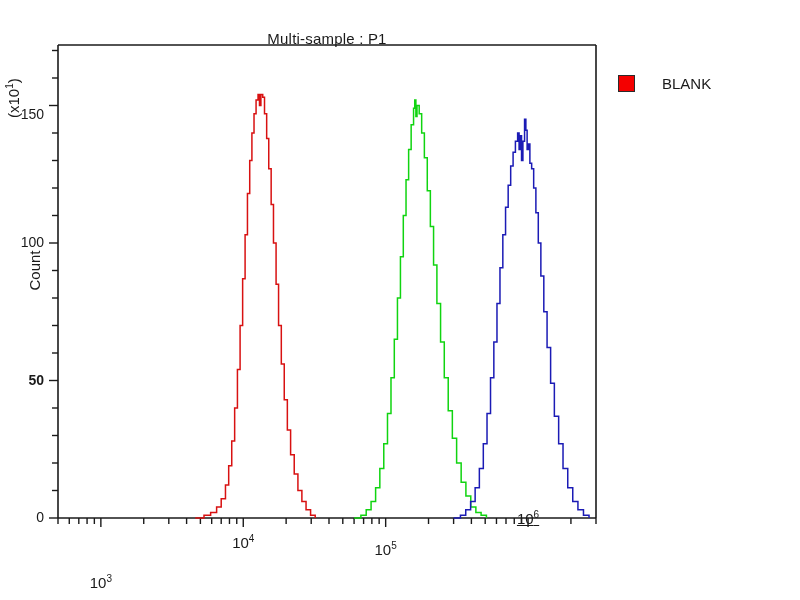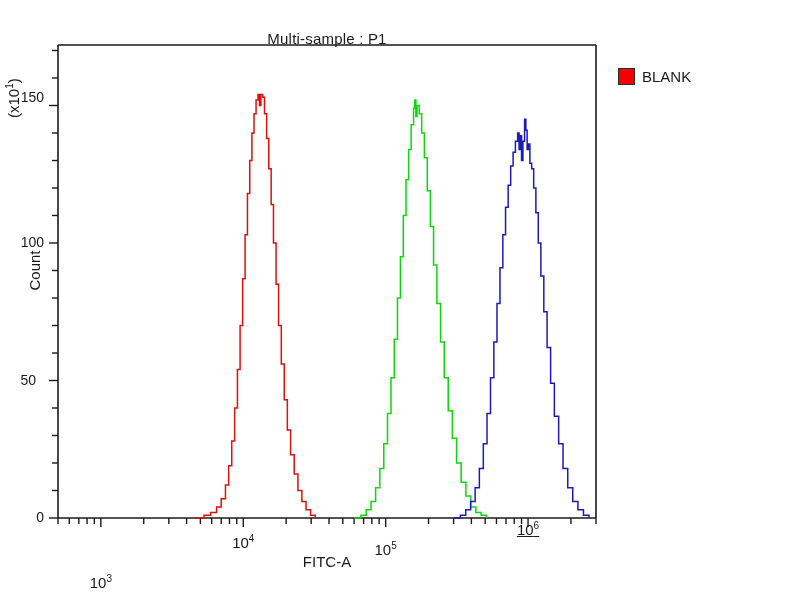--- a/index.html
+++ b/index.html
@@ -77,22 +77,23 @@
     width: 50px;
   }
   .tick-label-x sup { font-size: 10px; }
   .legend {
     position: absolute;
     left: 618px;
     top: 68px;
   }
   .legend-row {
     display: flex;
-    align-items: flex-start;
+    align-items: flex-end;
     height: 24px;
+    gap: 20px;
   }
   .legend-swatch {
     width: 17px;
     height: 17px;
     border: 1px solid #2b2b2b;
     box-sizing: border-box;
     margin-right: 7px;
     flex: none;
   }
   .legend-label {
@@ -105,21 +106,20 @@
 <body>
 
 <div id="figure">
 
   <div class="chart-title">Multi-sample : P1</div>
 
   <div class="y-unit"><span>(x10</span><sup>1</sup>)</div>
 
   <div class="y-axis-title">Count</div>
 
-  <div class="x-axis-title">FITC-A</div>
 
   <svg id="plot-svg" width="800" height="600" style="position:absolute;left:0;top:0;">
       <line x1="58" y1="45" x2="596" y2="45" stroke="#1a1a1a" stroke-width="1.6"></line>
       <line x1="58" y1="45" x2="58" y2="518" stroke="#1a1a1a" stroke-width="1.6"></line>
       <line x1="596" y1="45" x2="596" y2="518" stroke="#1a1a1a" stroke-width="1.6"></line>
       <line x1="58" y1="518" x2="596" y2="518" stroke="#1a1a1a" stroke-width="1.6"></line>
       <line x1="58" y1="518" x2="49" y2="518" stroke="#1a1a1a" stroke-width="1.4"></line>
       <line x1="58" y1="490.5" x2="52" y2="490.5" stroke="#1a1a1a" stroke-width="1.4"></line>
       <line x1="58" y1="463" x2="52" y2="463" stroke="#1a1a1a" stroke-width="1.4"></line>
       <line x1="58" y1="435.5" x2="52" y2="435.5" stroke="#1a1a1a" stroke-width="1.4"></line>
@@ -172,29 +172,29 @@
       <line x1="528.0590368071914" y1="518" x2="528.0590368071914" y2="527" stroke="#1a1a1a" stroke-width="1.4"></line>
       <line x1="570.9250119718376" y1="518" x2="570.9250119718376" y2="524" stroke="#1a1a1a" stroke-width="1.4"></line>
       <line x1="596" y1="518" x2="596" y2="524" stroke="#1a1a1a" stroke-width="1.4"></line>
       <path d="M195.24,518.00 L204.00,518.00 L204.00,515.25 L210.63,515.25 L210.63,512.50 L216.62,512.50 L216.62,507.00 L221.21,507.00 L221.21,498.75 L225.47,498.75 L225.47,485.00 L228.69,485.00 L228.69,465.75 L231.74,465.75 L231.74,441.00 L234.65,441.00 L234.65,408.00 L237.43,408.00 L237.43,369.50 L240.09,369.50 L240.09,325.50 L242.64,325.50 L242.64,278.75 L245.09,278.75 L245.09,234.75 L247.45,234.75 L247.45,193.50 L249.72,193.50 L249.72,160.50 L251.91,160.50 L251.91,133.00 L254.02,133.00 L254.02,113.75 L256.07,113.75 L256.07,100.00 L258.05,100.00 L258.05,94.50 L259.49,94.50 L259.49,105.50 L260.90,105.50 L260.90,94.50 L262.73,94.50 L262.73,97.25 L264.51,97.25 L264.51,113.75 L266.67,113.75 L266.67,138.50 L268.75,138.50 L268.75,168.75 L271.16,168.75 L271.16,204.50 L273.48,204.50 L273.48,243.00 L276.08,243.00 L276.08,284.25 L278.57,284.25 L278.57,325.50 L281.31,325.50 L281.31,364.00 L284.25,364.00 L284.25,399.75 L287.35,399.75 L287.35,430.00 L290.60,430.00 L290.60,454.75 L294.23,454.75 L294.23,474.00 L297.92,474.00 L297.92,490.50 L301.88,490.50 L301.88,501.50 L306.05,501.50 L306.05,509.75 L310.58,509.75 L310.58,515.25 L315.20,515.25 L315.20,518.00" fill="none" stroke="#d81111" stroke-width="1.5" stroke-linejoin="miter" stroke-linecap="butt"></path>
       <path d="M354.07,518.00 L360.89,518.00 L360.89,515.25 L366.20,515.25 L366.20,509.75 L371.08,509.75 L371.08,501.50 L375.61,501.50 L375.61,487.75 L379.83,487.75 L379.83,468.50 L383.78,468.50 L383.78,443.75 L387.49,443.75 L387.49,413.50 L390.99,413.50 L390.99,377.75 L394.30,377.75 L394.30,339.25 L397.45,339.25 L397.45,298.00 L400.44,298.00 L400.44,256.75 L403.30,256.75 L403.30,215.50 L406.03,215.50 L406.03,179.75 L408.64,179.75 L408.64,149.50 L411.15,149.50 L411.15,124.75 L413.56,124.75 L413.56,108.25 L414.73,108.25 L414.73,100.00 L415.88,100.00 L415.88,116.50 L417.00,116.50 L417.00,105.50 L419.20,105.50 L419.20,113.75 L421.67,113.75 L421.67,133.00 L424.37,133.00 L424.37,157.75 L427.28,157.75 L427.28,190.75 L430.36,190.75 L430.36,226.50 L433.57,226.50 L433.57,265.00 L436.90,265.00 L436.90,303.50 L440.57,303.50 L440.57,342.00 L444.28,342.00 L444.28,377.75 L448.22,377.75 L448.22,410.75 L452.35,410.75 L452.35,438.25 L456.62,438.25 L456.62,463.00 L461.16,463.00 L461.16,482.25 L465.90,482.25 L465.90,496.00 L470.77,496.00 L470.77,507.00 L475.87,507.00 L475.87,512.50 L481.10,512.50 L481.10,515.25 L486.42,515.25 L486.42,518.00" fill="none" stroke="#10d410" stroke-width="1.5" stroke-linejoin="miter" stroke-linecap="butt"></path>
       <path d="M453.60,518.00 L460.43,518.00 L460.43,515.25 L465.73,515.25 L465.73,509.75 L470.62,509.75 L470.62,501.50 L475.14,501.50 L475.14,487.75 L479.36,487.75 L479.36,468.50 L483.31,468.50 L483.31,443.75 L487.02,443.75 L487.02,413.50 L490.52,413.50 L490.52,377.75 L493.84,377.75 L493.84,342.00 L496.98,342.00 L496.98,303.50 L499.97,303.50 L499.97,267.75 L502.83,267.75 L502.83,234.75 L505.56,234.75 L505.56,207.25 L508.17,207.25 L508.17,185.25 L510.68,185.25 L510.68,166.00 L513.09,166.00 L513.09,152.25 L515.41,152.25 L515.41,141.25 L517.64,141.25 L517.64,133.00 L519.09,133.00 L519.09,149.50 L520.15,149.50 L520.15,135.75 L521.54,135.75 L521.54,160.50 L522.90,160.50 L522.90,141.25 L524.56,141.25 L524.56,119.25 L525.86,119.25 L525.86,130.25 L527.12,130.25 L527.12,149.50 L528.37,149.50 L528.37,144.00 L529.89,144.00 L529.89,163.25 L531.66,163.25 L531.66,168.75 L533.67,168.75 L533.67,188.00 L535.89,188.00 L535.89,212.75 L538.29,212.75 L538.29,243.00 L540.86,243.00 L540.86,276.00 L543.81,276.00 L543.81,311.75 L547.07,311.75 L547.07,347.50 L550.61,347.50 L550.61,383.25 L554.36,383.25 L554.36,416.25 L558.65,416.25 L558.65,443.75 L563.02,443.75 L563.02,468.50 L567.75,468.50 L567.75,487.75 L572.75,487.75 L572.75,501.50 L577.93,501.50 L577.93,509.75 L583.48,509.75 L583.48,515.25 L589.02,515.25 L589.02,518.00" fill="none" stroke="#1b1bb5" stroke-width="1.5" stroke-linejoin="miter" stroke-linecap="butt"></path>
     </svg>
 
   <div id="y-tick-labels">
       <div class="tick-label-y" style="left: 10px; top: 509px;">0</div>
-      <div class="tick-label-y" style="left: 2px; top: 371.5px;">50</div>
+      <div class="tick-label-y" style="left: 10px; top: 371.5px; font-weight: bold;">50</div>
       <div class="tick-label-y" style="left: 10px; top: 234px;">100</div>
-      <div class="tick-label-y" style="left: 10px; top: 89px;">150</div>
+      <div class="tick-label-y" style="left: 10px; top: 106px;">150</div>
     </div>
   <div id="x-tick-labels">
       <div class="tick-label-x" style="left: 75.866px; top: 533px; margin-top: 40px;">10<sup>3</sup></div>
       <div class="tick-label-x" style="left: 218.264px; top: 533px;">10<sup>4</sup></div>
       <div class="tick-label-x" style="left: 360.661px; top: 540px;">10<sup>5</sup></div>
-      <div class="tick-label-x" style="left: 503.059px; top: 520px; text-decoration: underline;">10<sup>6</sup></div>
+      <div class="tick-label-x" style="left: 503.059px; top: 509px; text-decoration: underline;">10<sup>6</sup></div>
     </div>
 
   <div class="legend" id="legend">
       <div class="legend-row">
         <span class="legend-swatch" style="background: rgb(244, 0, 0);"></span>
         <span class="legend-label">BLANK</span>
       </div>
     </div>
 
 </div>

